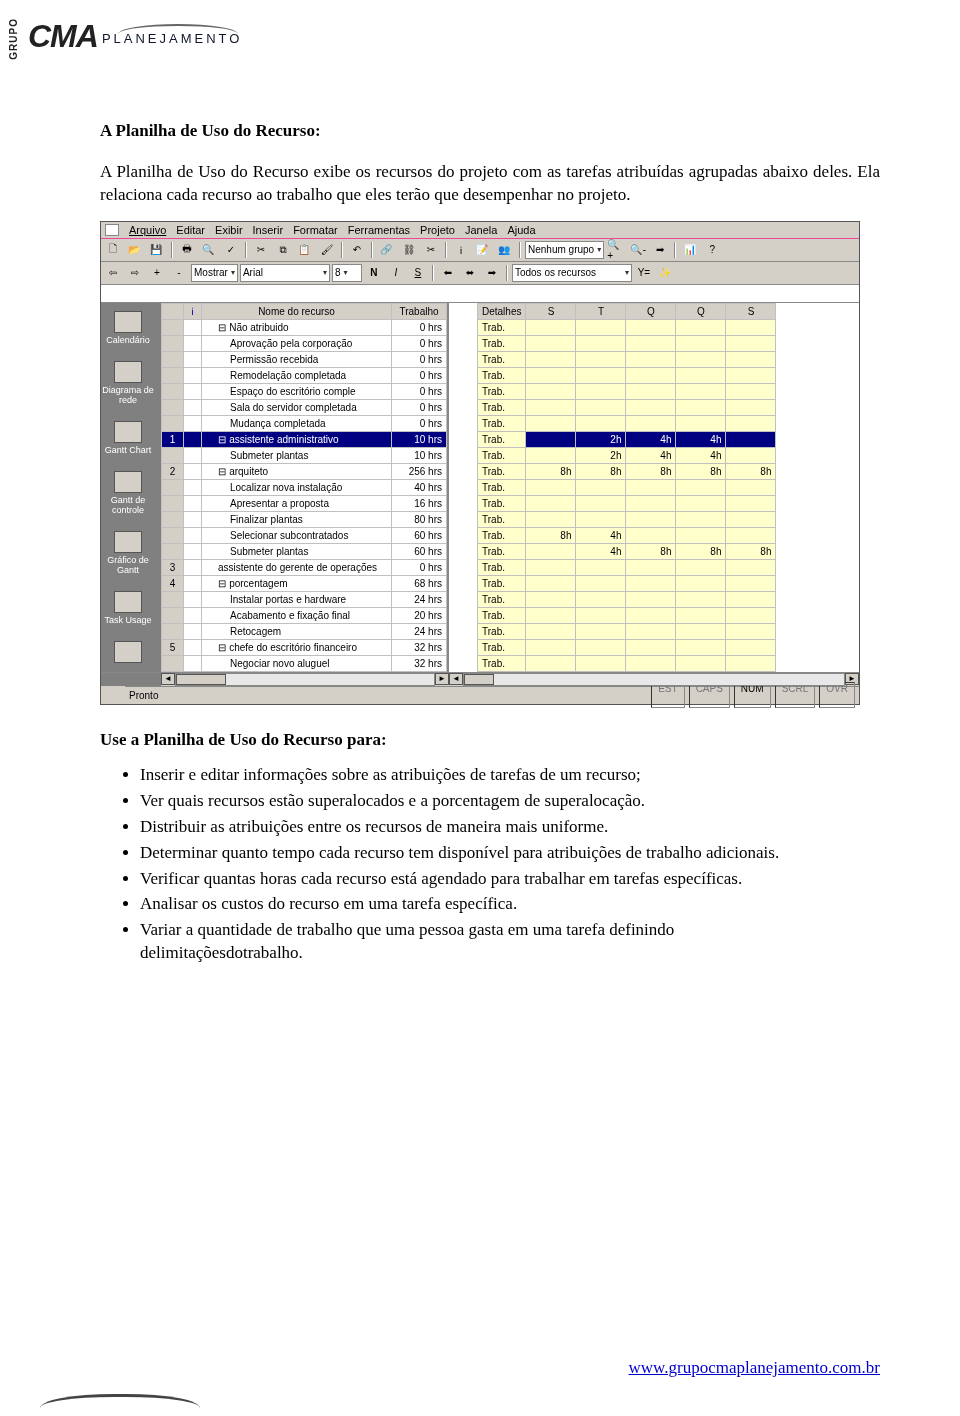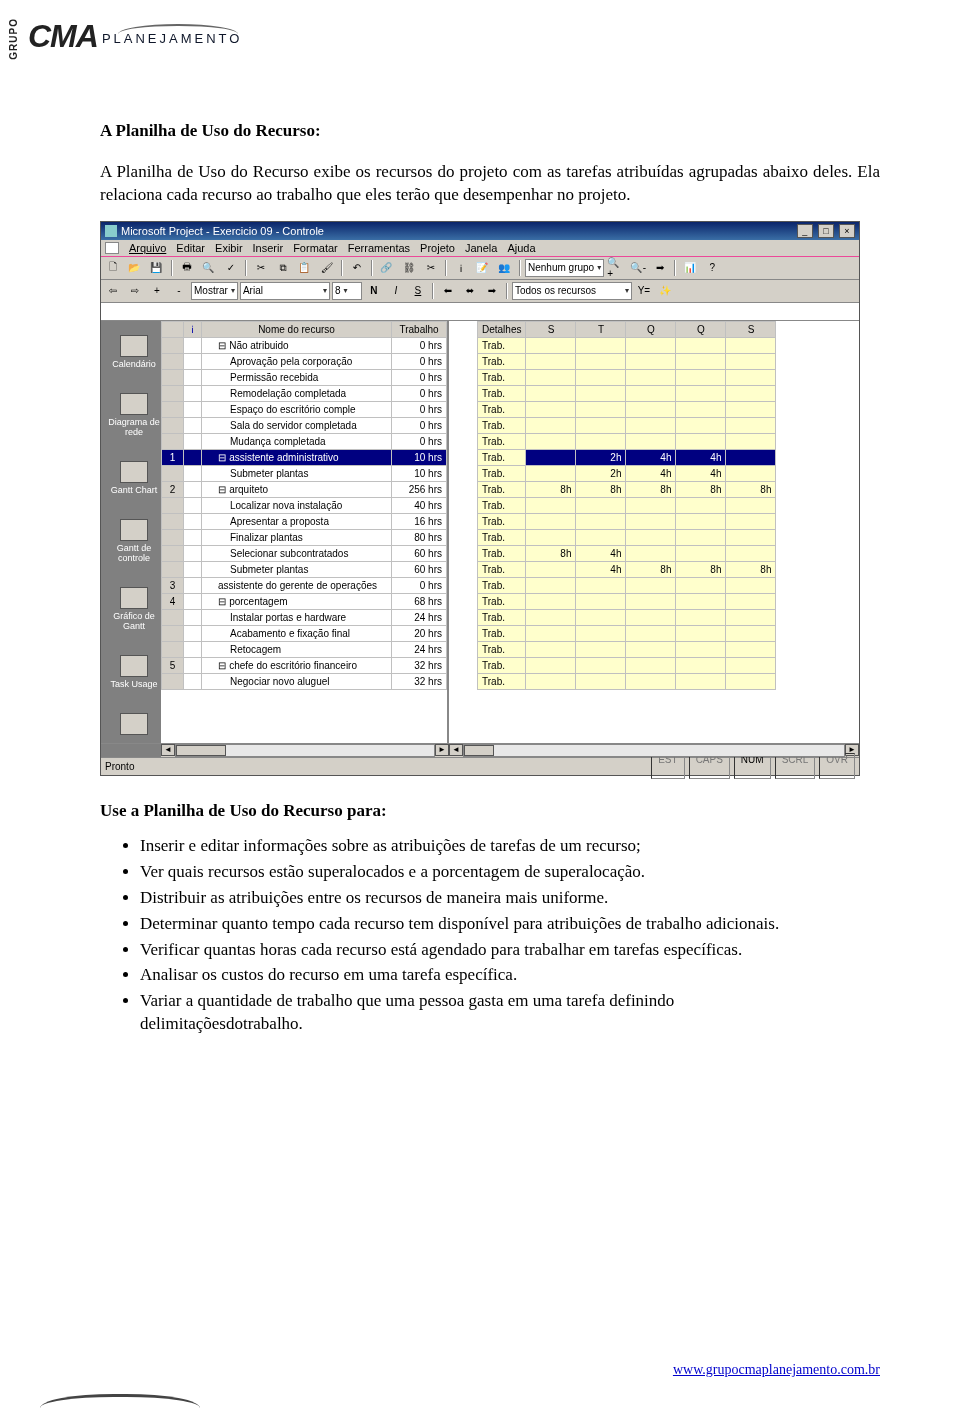--- a/index.html
+++ b/index.html
@@ -25,21 +25,21 @@
   .win-btns span { display:inline-block; width:16px; height:14px; background:#d4d0c8; border:1px solid #555; margin-left:2px; text-align:center; line-height:12px; font-size:9px; color:#000;}
   .menubar { background:#d4d0c8; padding: 2px 4px; display:flex; gap:10px; border-bottom:1px solid #ec4899;}
   .menubar .doc-icon { width:14px; height:12px; background:#fff; border:1px solid #888; }
   .menubar span.u { text-decoration: underline; text-decoration-color:#000; }
   .toolbar { background:#d4d0c8; padding: 2px; display:flex; align-items:center; gap:2px; border-bottom:1px solid #888;}
   .tb-btn { width:20px; height:18px; border:1px solid #d4d0c8; display:inline-flex; align-items:center; justify-content:center; font-size:10px; }
   .tb-sep { width:2px; height:16px; border-left:1px solid #888; border-right:1px solid #fff; margin:0 2px; }
   .tb-combo { height:18px; background:#fff; border:1px solid #888; display:inline-flex; align-items:center; padding:0 2px; font-size:10px;}
   .tb-combo .arr{ margin-left:3px; color:#333; font-size:8px;}
   .workspace{ display:flex; background:#fff; }
-  .viewbar{ width:60px; background:#808080; display:flex; flex-direction:column; align-items:flex-end; padding-top:12px; gap:16px;}
+  .viewbar{ width:60px; background:#808080; display:flex; flex-direction:column; align-items:flex-start; padding-top:6px; gap:8px;}
   .vb-item{ color:#fff; font-size:9px; text-align:center; width:54px; padding:2px 0 6px;}
   .vb-icon{ width:28px; height:22px; background:#d4d0c8; border:1px solid #555; margin:0 auto 2px; position:relative;}
   .grid-wrap{ flex:1; display:flex; overflow:hidden;}
   .left-grid{ border-right:2px solid #888; }
   .left-grid table, .right-grid table{ border-collapse:collapse; }
   .left-grid th, .left-grid td, .right-grid th, .right-grid td{
     border:1px solid #c0c0c0; font-size:10px; padding:0 4px; height:16px; white-space:nowrap; background:#fff;
   }
   .left-grid th, .right-grid th{ background:#d4d0c8; font-weight:normal; text-align:center;}
   .left-grid .rowhdr{ background:#d4d0c8; text-align:center; width:22px;}
@@ -47,57 +47,47 @@
   .col-name{ width:190px;}
   .col-work{ width:55px; text-align:right;}
   .indent1{ padding-left:16px !important;}
   .indent2{ padding-left:28px !important;}
   .sel-row td{ background:#000080 !important; color:#fff !important;}
   .right-grid{ flex:1;padding-left:28px; }
   .col-det{ width:48px; background:#ffffcc !important;}
   .day{ width:50px; text-align:right; background:#ffffcc !important;}
   .right-grid th.day-h{ background:#d4d0c8; width:50px; text-align:center;}
   .sel-cell{ background:#000080 !important; color:#fff !important;}
-  .statusbar{ background:#d4d0c8; border-top:1px solid #888; display:flex; align-items:center; height:18px; padding:0 4px; gap:4px; font-size:10px;}
+  .statusbar{ background:#d4d0c8; border-top:1px solid #888; display:flex; align-items:center; height:18px; padding:0 4px; gap:4px; font-size:10px;margin-left:24px;}
   .statusbar .flex{flex:1;}
   .status-box{ border:1px inset #888; padding:0 6px; height:26px; line-height:12px; color:#777;}
   .status-box.on{ color:#000;}
   .hscroll{ background:#d4d0c8; height:14px; border-top:1px solid #888; display:flex;}
   .hscroll .larr,.hscroll .rarr{width:14px; height:12px; background:#d4d0c8; border:1px solid #555; font-size:8px; text-align:center; line-height:10px;}
   .hscroll .track{ flex:1; background:#e8e8e8; border:1px solid #888; position:relative;}
   .hscroll .thumb{ position:absolute; left:0; top:0; width:50px; height:100%; background:#d4d0c8; border:1px solid #555;}
   .bold{font-weight:bold;}
-  .lowlink{position:absolute; bottom:38px; right:80px; font-size:14px;}
+  .lowlink{position:absolute; bottom:38px; right:80px; font-size:17px;}
   .lowlink a{color:#0000cc; text-decoration:underline;}
   .foot-swoosh{ position:absolute; bottom:8px; left:40px; width:160px; height:14px; border-top:3px solid #444; border-radius:60% 60% 0 0 / 130% 130% 0 0; }
 </style>
 </head>
 <body>
 
 <div class="logo-wrap">
   <span class="logo-grupo">GRUPO</span>
   <span class="logo-cma">CMA</span><span class="logo-plan">PLANEJAMENTO</span>
   <div class="logo-swoosh"></div>
 </div>
 
 <div class="content">
   <h2>A Planilha de Uso do Recurso:</h2>
   <p>A Planilha de Uso do Recurso exibe os recursos do projeto com as tarefas atribuídas agrupadas abaixo deles. Ela relaciona cada recurso ao trabalho que eles terão que desempenhar no projeto.</p>
 
   <div class="app">
-    <div class="titlebar">
-      <span class="proj-icon"></span>
-      <span>Microsoft Project - Exercicio 09 - Controle</span>
-      <span class="spacer"></span>
-      <span class="win-btns">
-        <span>_</span>
-        <span>□</span>
-        <span>×</span>
-      </span>
-    </div>
     <div class="menubar">
       <span class="doc-icon"></span>
       <span><span class="u">Arquivo</span></span>
       <span><span>Editar</span></span>
       <span><span>Exibir</span></span>
       <span><span>Inserir</span></span>
       <span><span>Formatar</span></span>
       <span><span>Ferramentas</span></span>
       <span><span>Projeto</span></span>
       <span><span>Janela</span></span>

